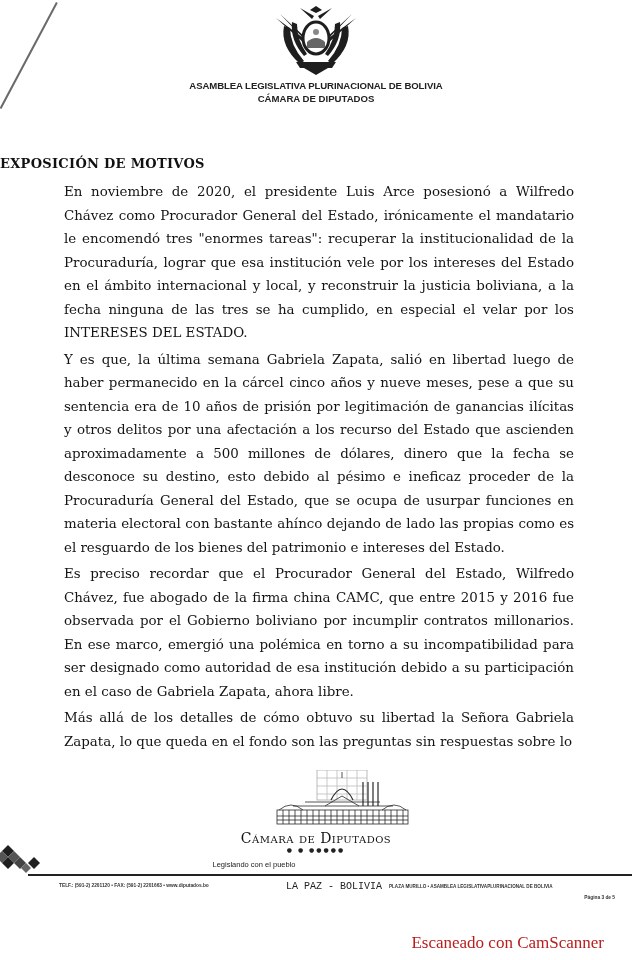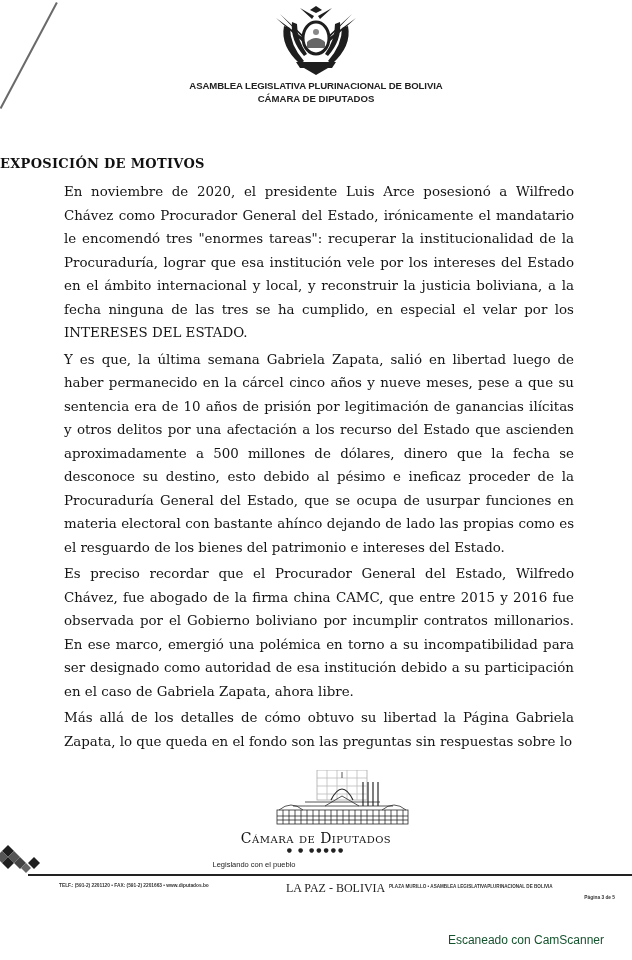--- a/index.html
+++ b/index.html
@@ -59,33 +59,33 @@
     .footer-rule {
       position: absolute; left: 28px; top: 874px; width: 604px; height: 2px;
       background: #222;
     }
     .footer-contact {
       position: absolute; left: 59px; top: 883px;
       font-family: "Liberation Sans", sans-serif; font-size: 4.8px; font-weight: bold; color: #333;
     }
     .footer-city {
       position: absolute; left: 286px; top: 881px;
-      font-family: Liberation Serif, serif; font-size: 12px; color: #222;
+      font-family: Liberation Mono, monospace; font-size: 10px; color: #222;
     }
     .footer-address {
       position: absolute; left: 389px; top: 884px;
       font-family: "Liberation Sans", sans-serif; font-size: 4.6px; font-weight: bold; color: #333;
     }
     .footer-page {
       position: absolute; right: 17px; top: 895px;
       font-family: "Liberation Sans", sans-serif; font-size: 4.8px; font-weight: bold; color: #333;
     }
     .scanner-watermark {
       position: absolute; right: 28px; top: 933px;
-      font-family: Liberation Sans, sans-serif; font-size: 12px; color: #14532d;
+      font-family: Liberation Serif, serif; font-size: 17px; color: #b91c1c;
     }
   </style>
 </head>
 <body>
 
 <div class="page-edge"></div>
 
 <svg class="coat-of-arms" viewBox="0 0 92 72">
   <g fill="#1e1e1e">
     <path d="M46 2 l6 4 l-6 3 l-6 -3z"></path>
@@ -106,21 +106,21 @@
 
 <div class="header-line1">ASAMBLEA LEGISLATIVA PLURINACIONAL DE BOLIVIA</div>
 <div class="header-line2">CÁMARA DE DIPUTADOS</div>
 
 <div class="doc-title">EXPOSICIÓN DE MOTIVOS</div>
 
 <div class="body-text">
   <p>En noviembre de 2020, el presidente Luis Arce posesionó a Wilfredo Chávez como Procurador General del Estado, irónicamente el mandatario le encomendó tres "enormes tareas": recuperar la institucionalidad de la Procuraduría, lograr que esa institución vele por los intereses del Estado en el ámbito internacional y local, y reconstruir la justicia boliviana, a la fecha ninguna de las tres se ha cumplido, en especial el velar por los INTERESES DEL ESTADO.</p>
   <p>Y es que, la última semana Gabriela Zapata, salió en libertad luego de haber permanecido en la cárcel cinco años y nueve meses, pese a que su sentencia era de 10 años de prisión por legitimación de ganancias ilícitas y otros delitos por una afectación a los recurso del Estado que ascienden aproximadamente a 500 millones de dólares, dinero que la fecha se desconoce su destino, esto debido al pésimo e ineficaz proceder de la Procuraduría General del Estado, que se ocupa de usurpar funciones en materia electoral con bastante ahínco dejando de lado las propias como es el resguardo de los bienes del patrimonio e intereses del Estado.</p>
   <p>Es preciso recordar que el Procurador General del Estado, Wilfredo Chávez, fue abogado de la firma china CAMC, que entre 2015 y 2016 fue observada por el Gobierno boliviano por incumplir contratos millonarios. En ese marco, emergió una polémica en torno a su incompatibilidad para ser designado como autoridad de esa institución debido a su participación en el caso de Gabriela Zapata, ahora libre.</p>
-  <p>Más allá de los detalles de cómo obtuvo su libertad la Página Gabriela Zapata, lo que queda en el fondo son las preguntas sin respuestas sobre lo</p>
+  <p>Más allá de los detalles de cómo obtuvo su libertad la Señora Gabriela Zapata, lo que queda en el fondo son las preguntas sin respuestas sobre lo</p>
 </div>
 
 <svg class="footer-building" viewBox="0 0 135 60">
   <g stroke="#2a2a2a" stroke-width="0.8" fill="none">
     <rect x="42" y="0" width="50" height="30" stroke="#aaa"></rect>
     <path d="M42 8 h50 M42 16 h50 M42 24 h50 M52 0 v30 M62 0 v30 M72 0 v30 M82 0 v30" stroke="#bbb"></path>
     <path d="M56 30 q11 -22 22 0" stroke-width="1.2"></path>
     <path d="M67 8 v-6"></path>
     <path d="M88 12 v24 M93 12 v24 M98 12 v24 M103 12 v24" stroke-width="1.2"></path>
     <path d="M4 40 q12 -10 24 0 M107 40 q12 -10 24 0"></path>

